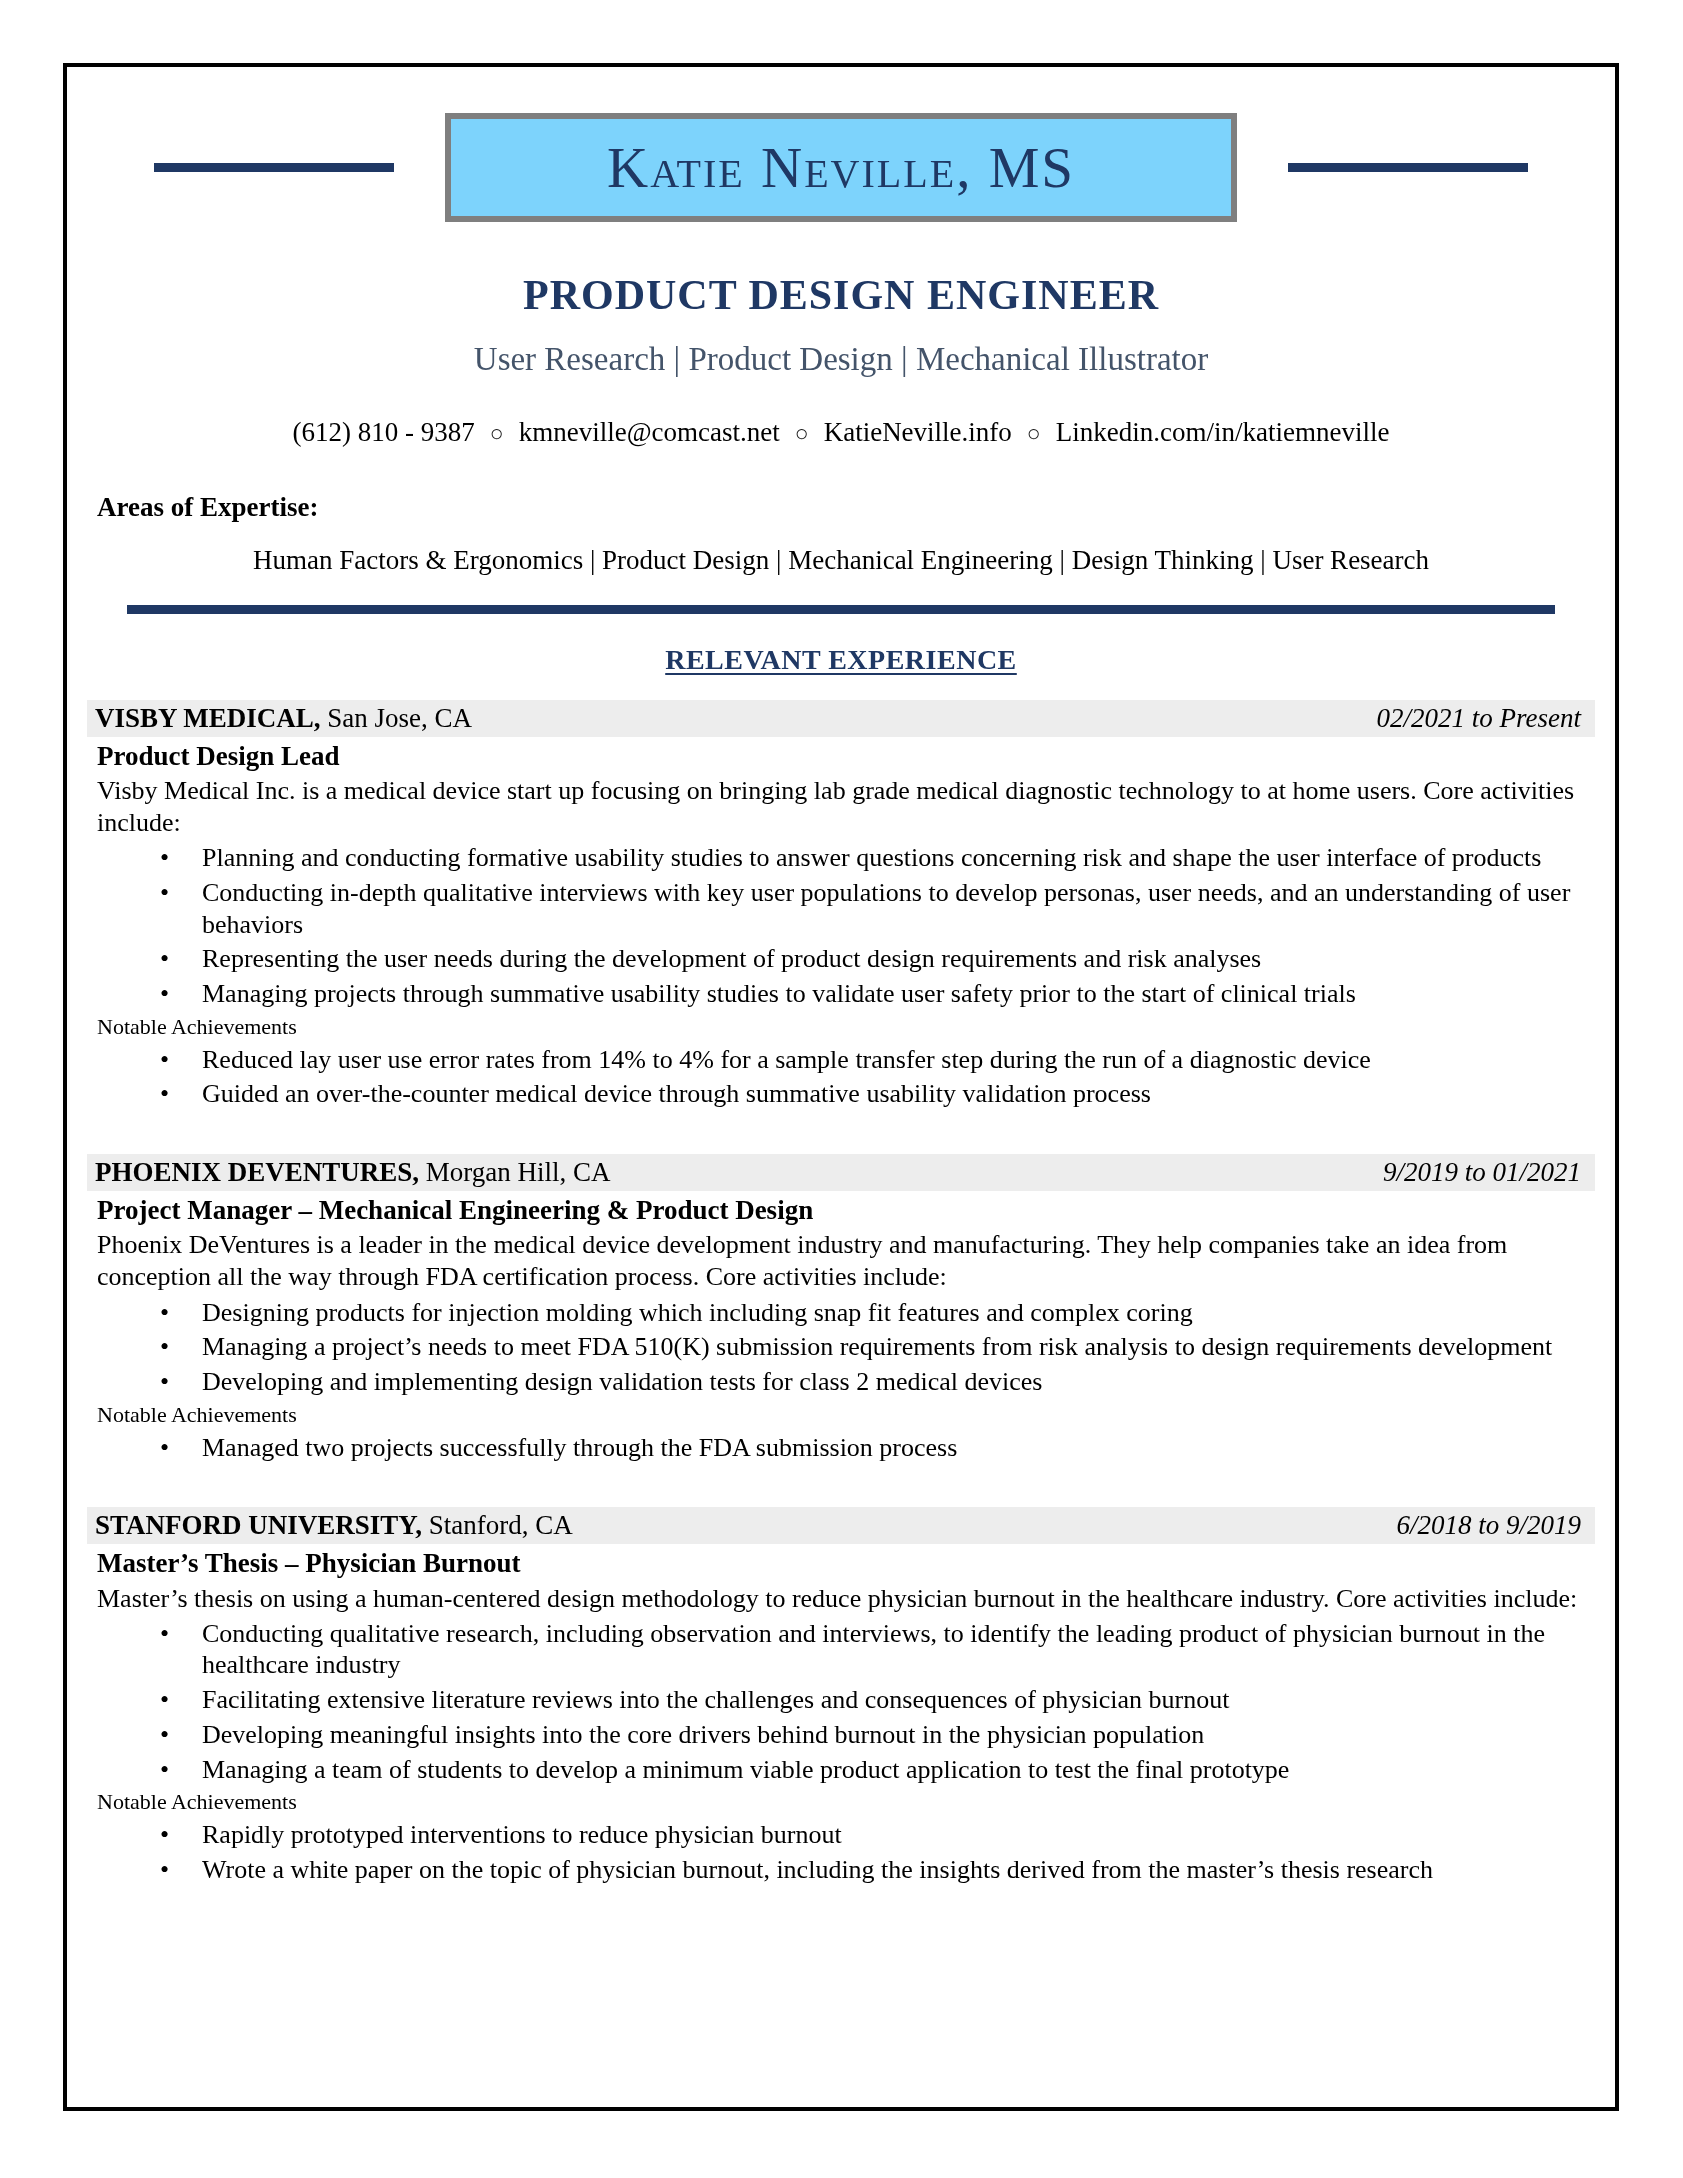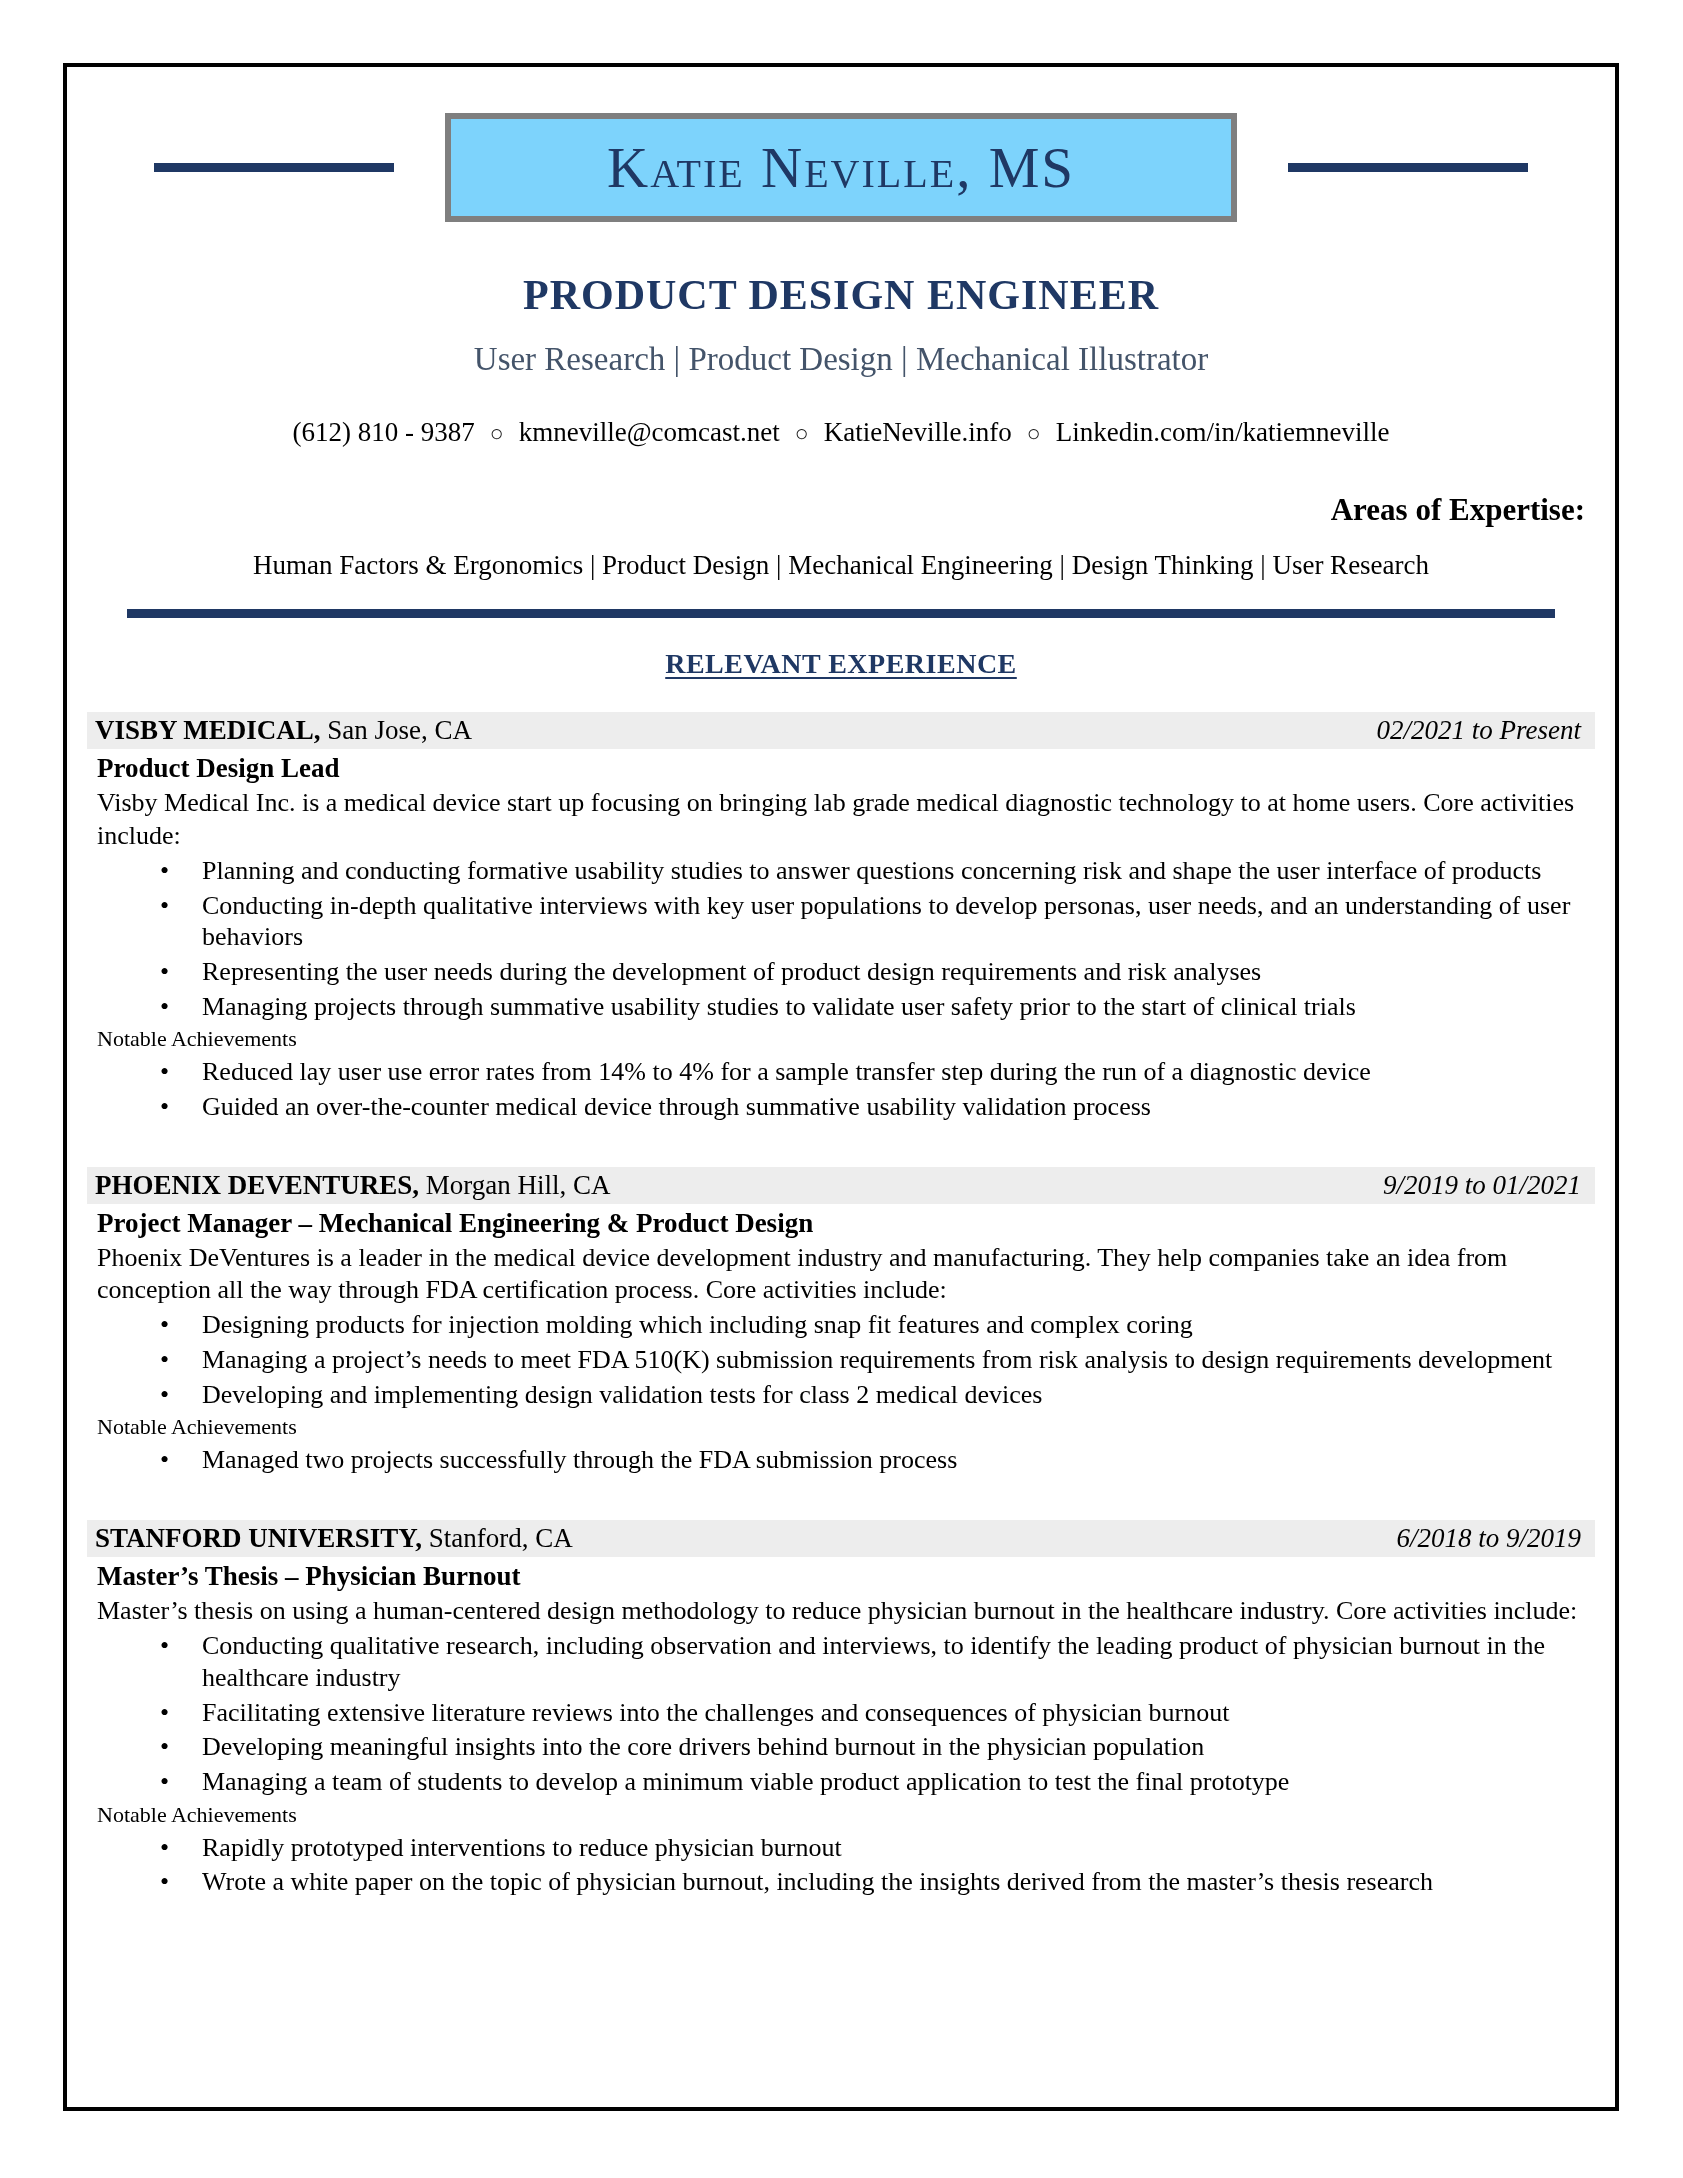--- a/index.html
+++ b/index.html
@@ -65,23 +65,23 @@
     line-height: 1.15;
   }
   .contact-sep {
     font-size: 23px;
     font-weight: bold;
     color: #1a1a1a;
     line-height: 1;
     transform: translateY(1px);
   }
   .expertise-label {
-    text-align: right;
+    text-align: left;
     margin-top: 44px;
-    font-size: 31px;
+    font-size: 27px;
     font-weight: bold;
     line-height: 1.15;
   }
   .expertise-line {
     text-align: center;
     margin-top: 22px;
     font-size: 27px;
     line-height: 1.15;
   }
   .thick-rule {
@@ -176,21 +176,21 @@
     <span>Linkedin.com/in/katiemneville</span>
   </div>
 
   <div class="expertise-label">Areas of Expertise:</div>
   <div class="expertise-line">Human Factors &amp; Ergonomics | Product Design | Mechanical Engineering | Design Thinking | User Research</div>
 
   <hr class="thick-rule">
 
   <div class="section-heading">RELEVANT EXPERIENCE</div>
 
-  <div class="job" style="margin-top:32px;">
+  <div class="job" style="margin-top:24px;">
     <div class="job-band">
       <span>
         <span class="company-name">VISBY MEDICAL,</span><span class="job-location">San Jose, CA</span>
       </span>
       <span class="job-dates">02/2021 to Present</span>
     </div>
     <div class="job-role">Product Design Lead</div>
     <div class="job-summary">Visby Medical Inc. is a medical device start up focusing on bringing lab grade medical diagnostic technology to at home users. Core activities include:</div>
     <ul class="bullet-list">
       <li>Planning and conducting formative usability studies to answer questions concerning risk and shape the user interface of products</li>

